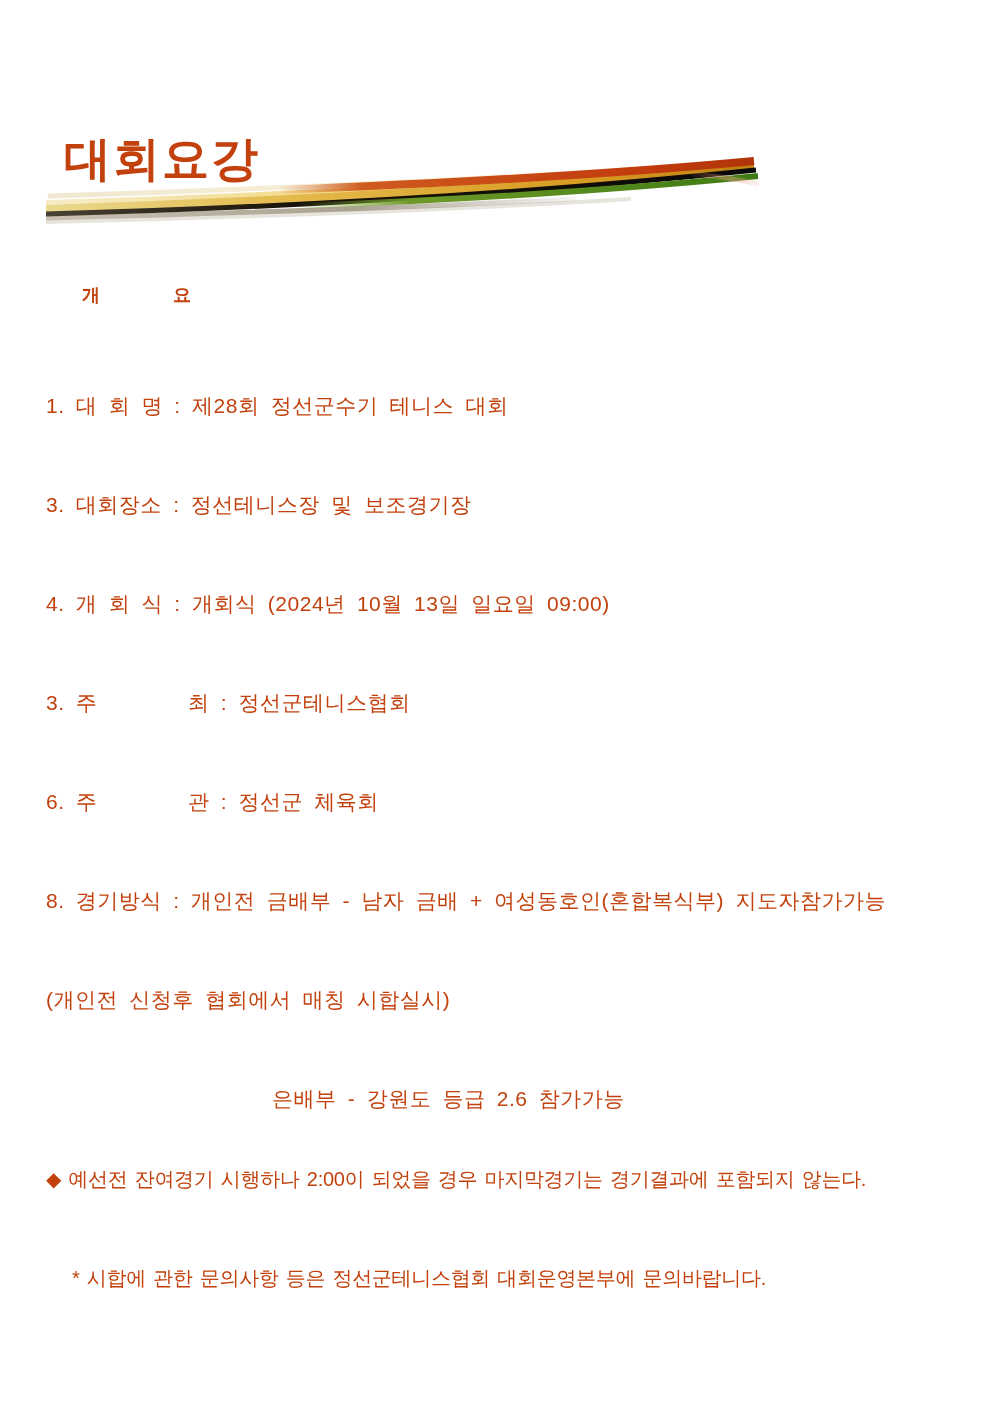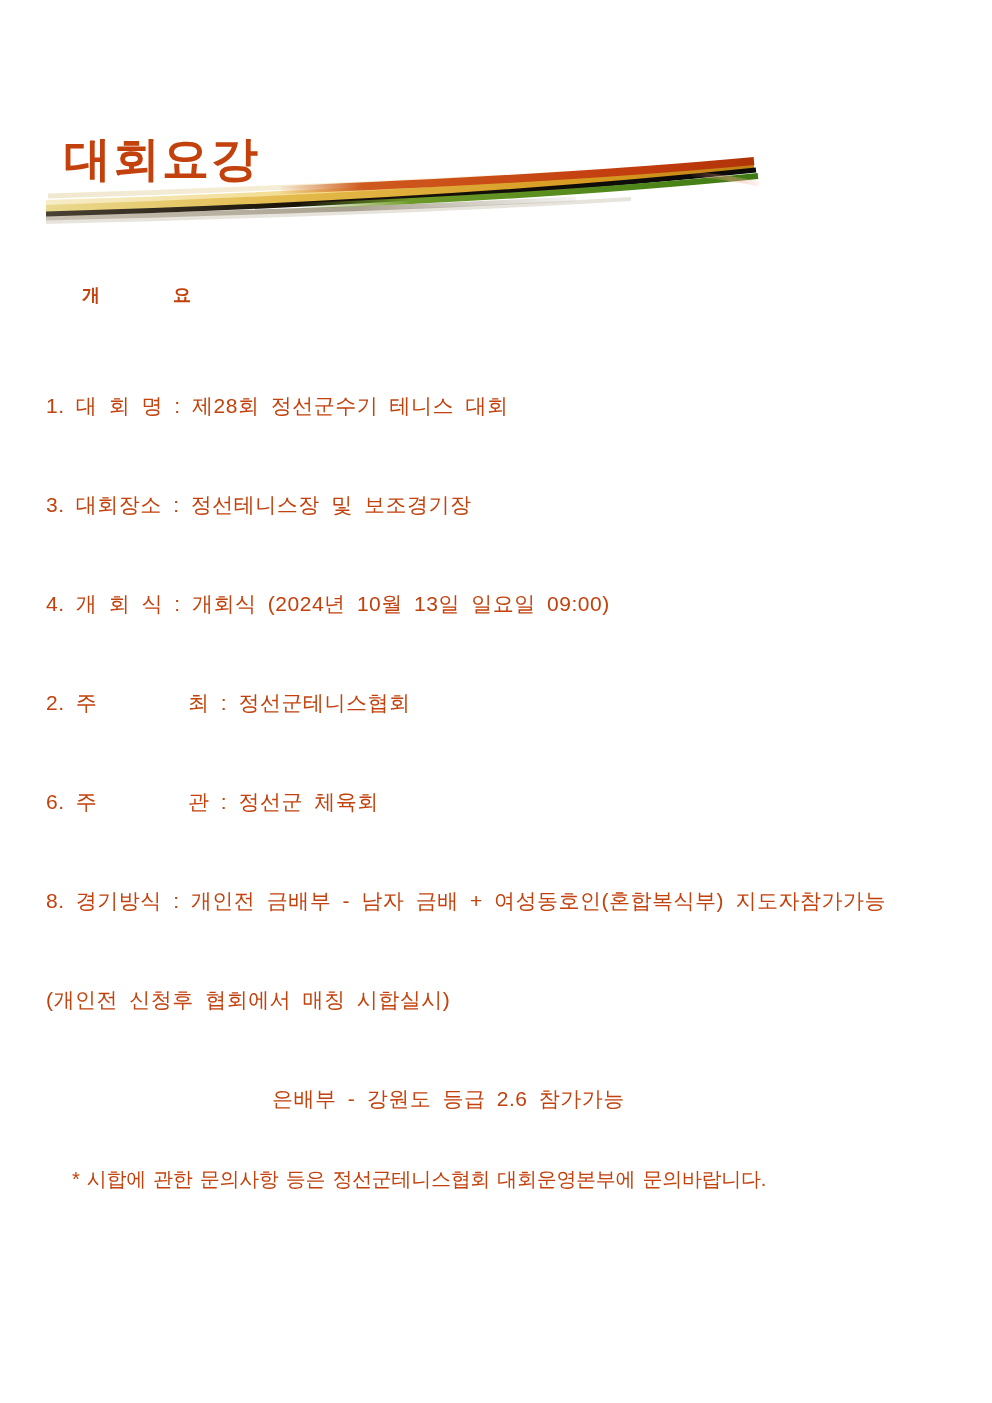--- a/index.html
+++ b/index.html
@@ -101,36 +101,37 @@
       <path d="M645,20 C670,22 695,26 713,30" stroke="url(#lgTail)" stroke-width="5" fill="none"></path>
     </svg>
   </div>
 
   <div class="overview-heading">개            요</div>
 
   <div class="body-lines">
     <div class="ln">1. 대 회 명 : 제28회 정선군수기 테니스 대회</div>
     <div class="ln">3. 대회장소 : 정선테니스장 및 보조경기장</div>
     <div class="ln">4. 개 회 식 : 개회식 (2024년 10월 13일 일요일 09:00)</div>
-    <div class="ln">2. 주        최 : 정선군테니스협회</div>
+    <div class="ln">3. 주        최 : 정선군테니스협회</div>
     <div class="ln">6. 주        관 : 정선군 체육회</div>
     <div class="ln">8. 경기방식 : 개인전 금배부 - 남자 금배 + 여성동호인(혼합복식부) 지도자참가가능</div>
     <div class="ln ml339">(개인전 신청후 협회에서 매칭 시합실시)</div>
     <div class="ln ml226">은배부 - 강원도 등급 2.6 참가가능</div>
     <div class="ln blank"></div>
     
     
     
     
     
     
     
     
     
     
     
   </div>
 
   <div class="notes">
+    <div class="ln">◆ 예선전 잔여경기 시행하나 2:00이 되었을 경우 마지막경기는 경기결과에 포함되지 않는다.</div>
     <div class="ln ml26">* 시합에 관한 문의사항 등은 정선군테니스협회 대회운영본부에 문의바랍니다.</div>
   </div>
 
 </div>
 
 </body></html>

